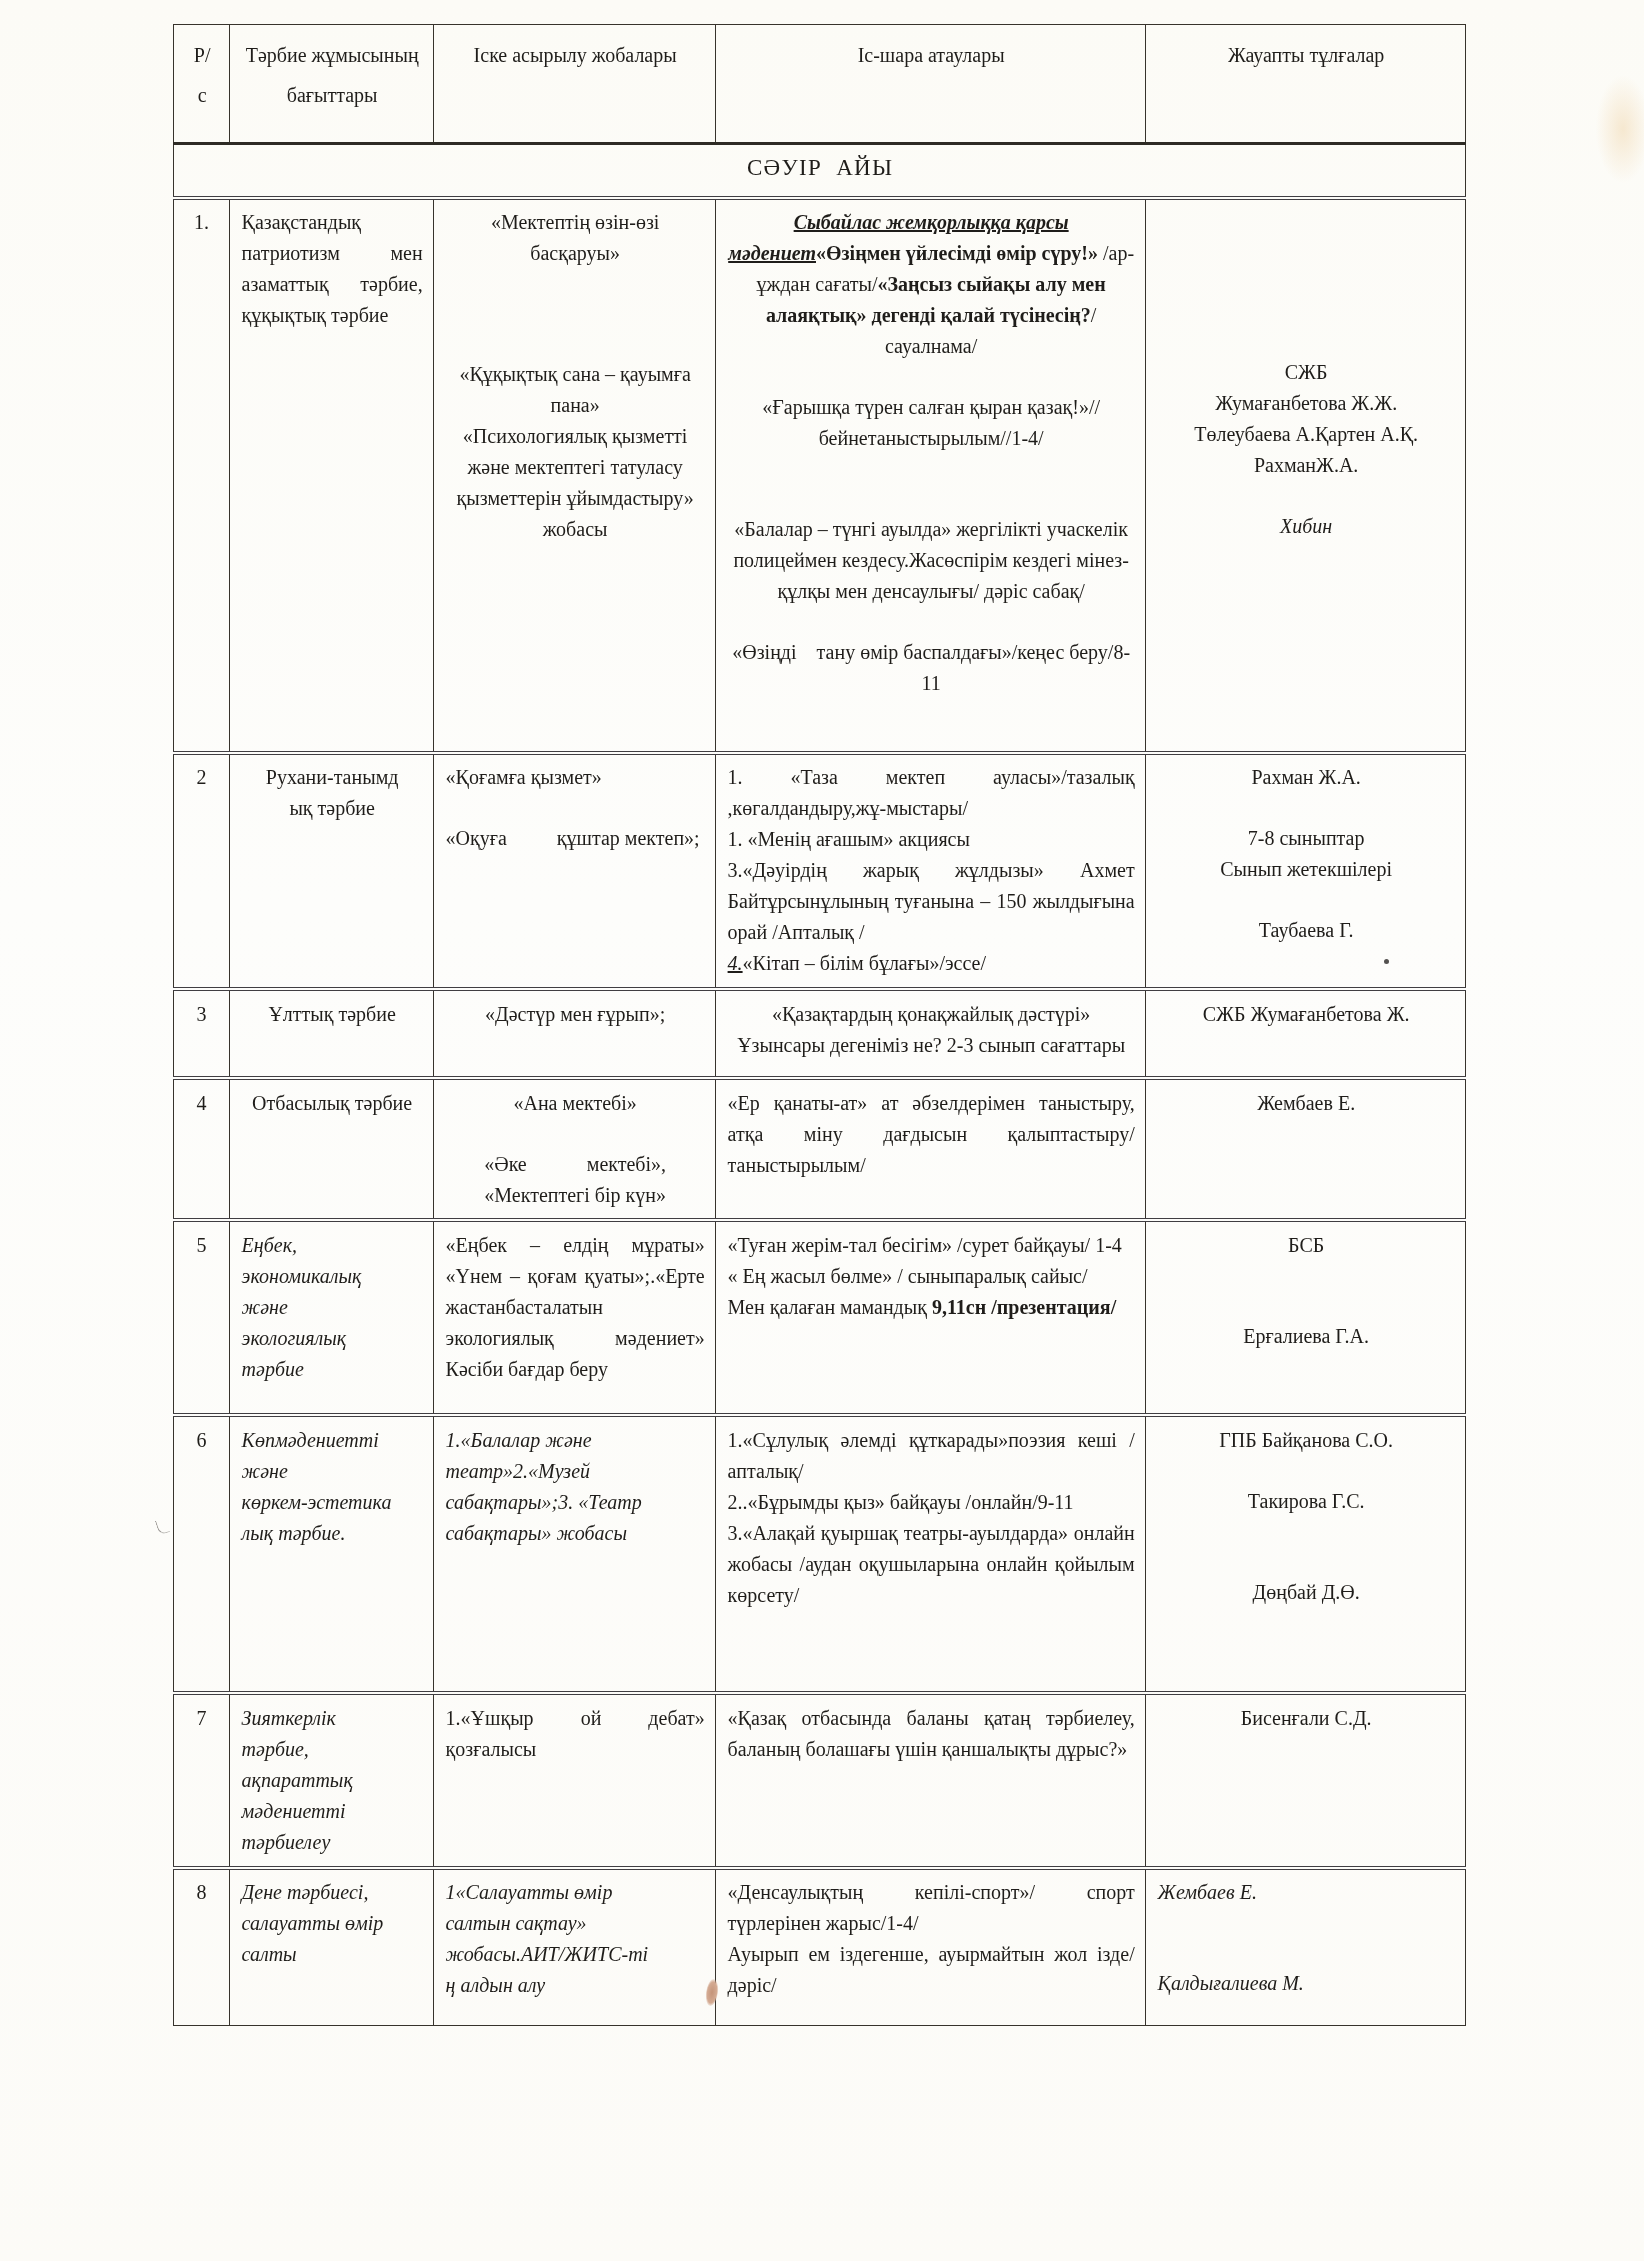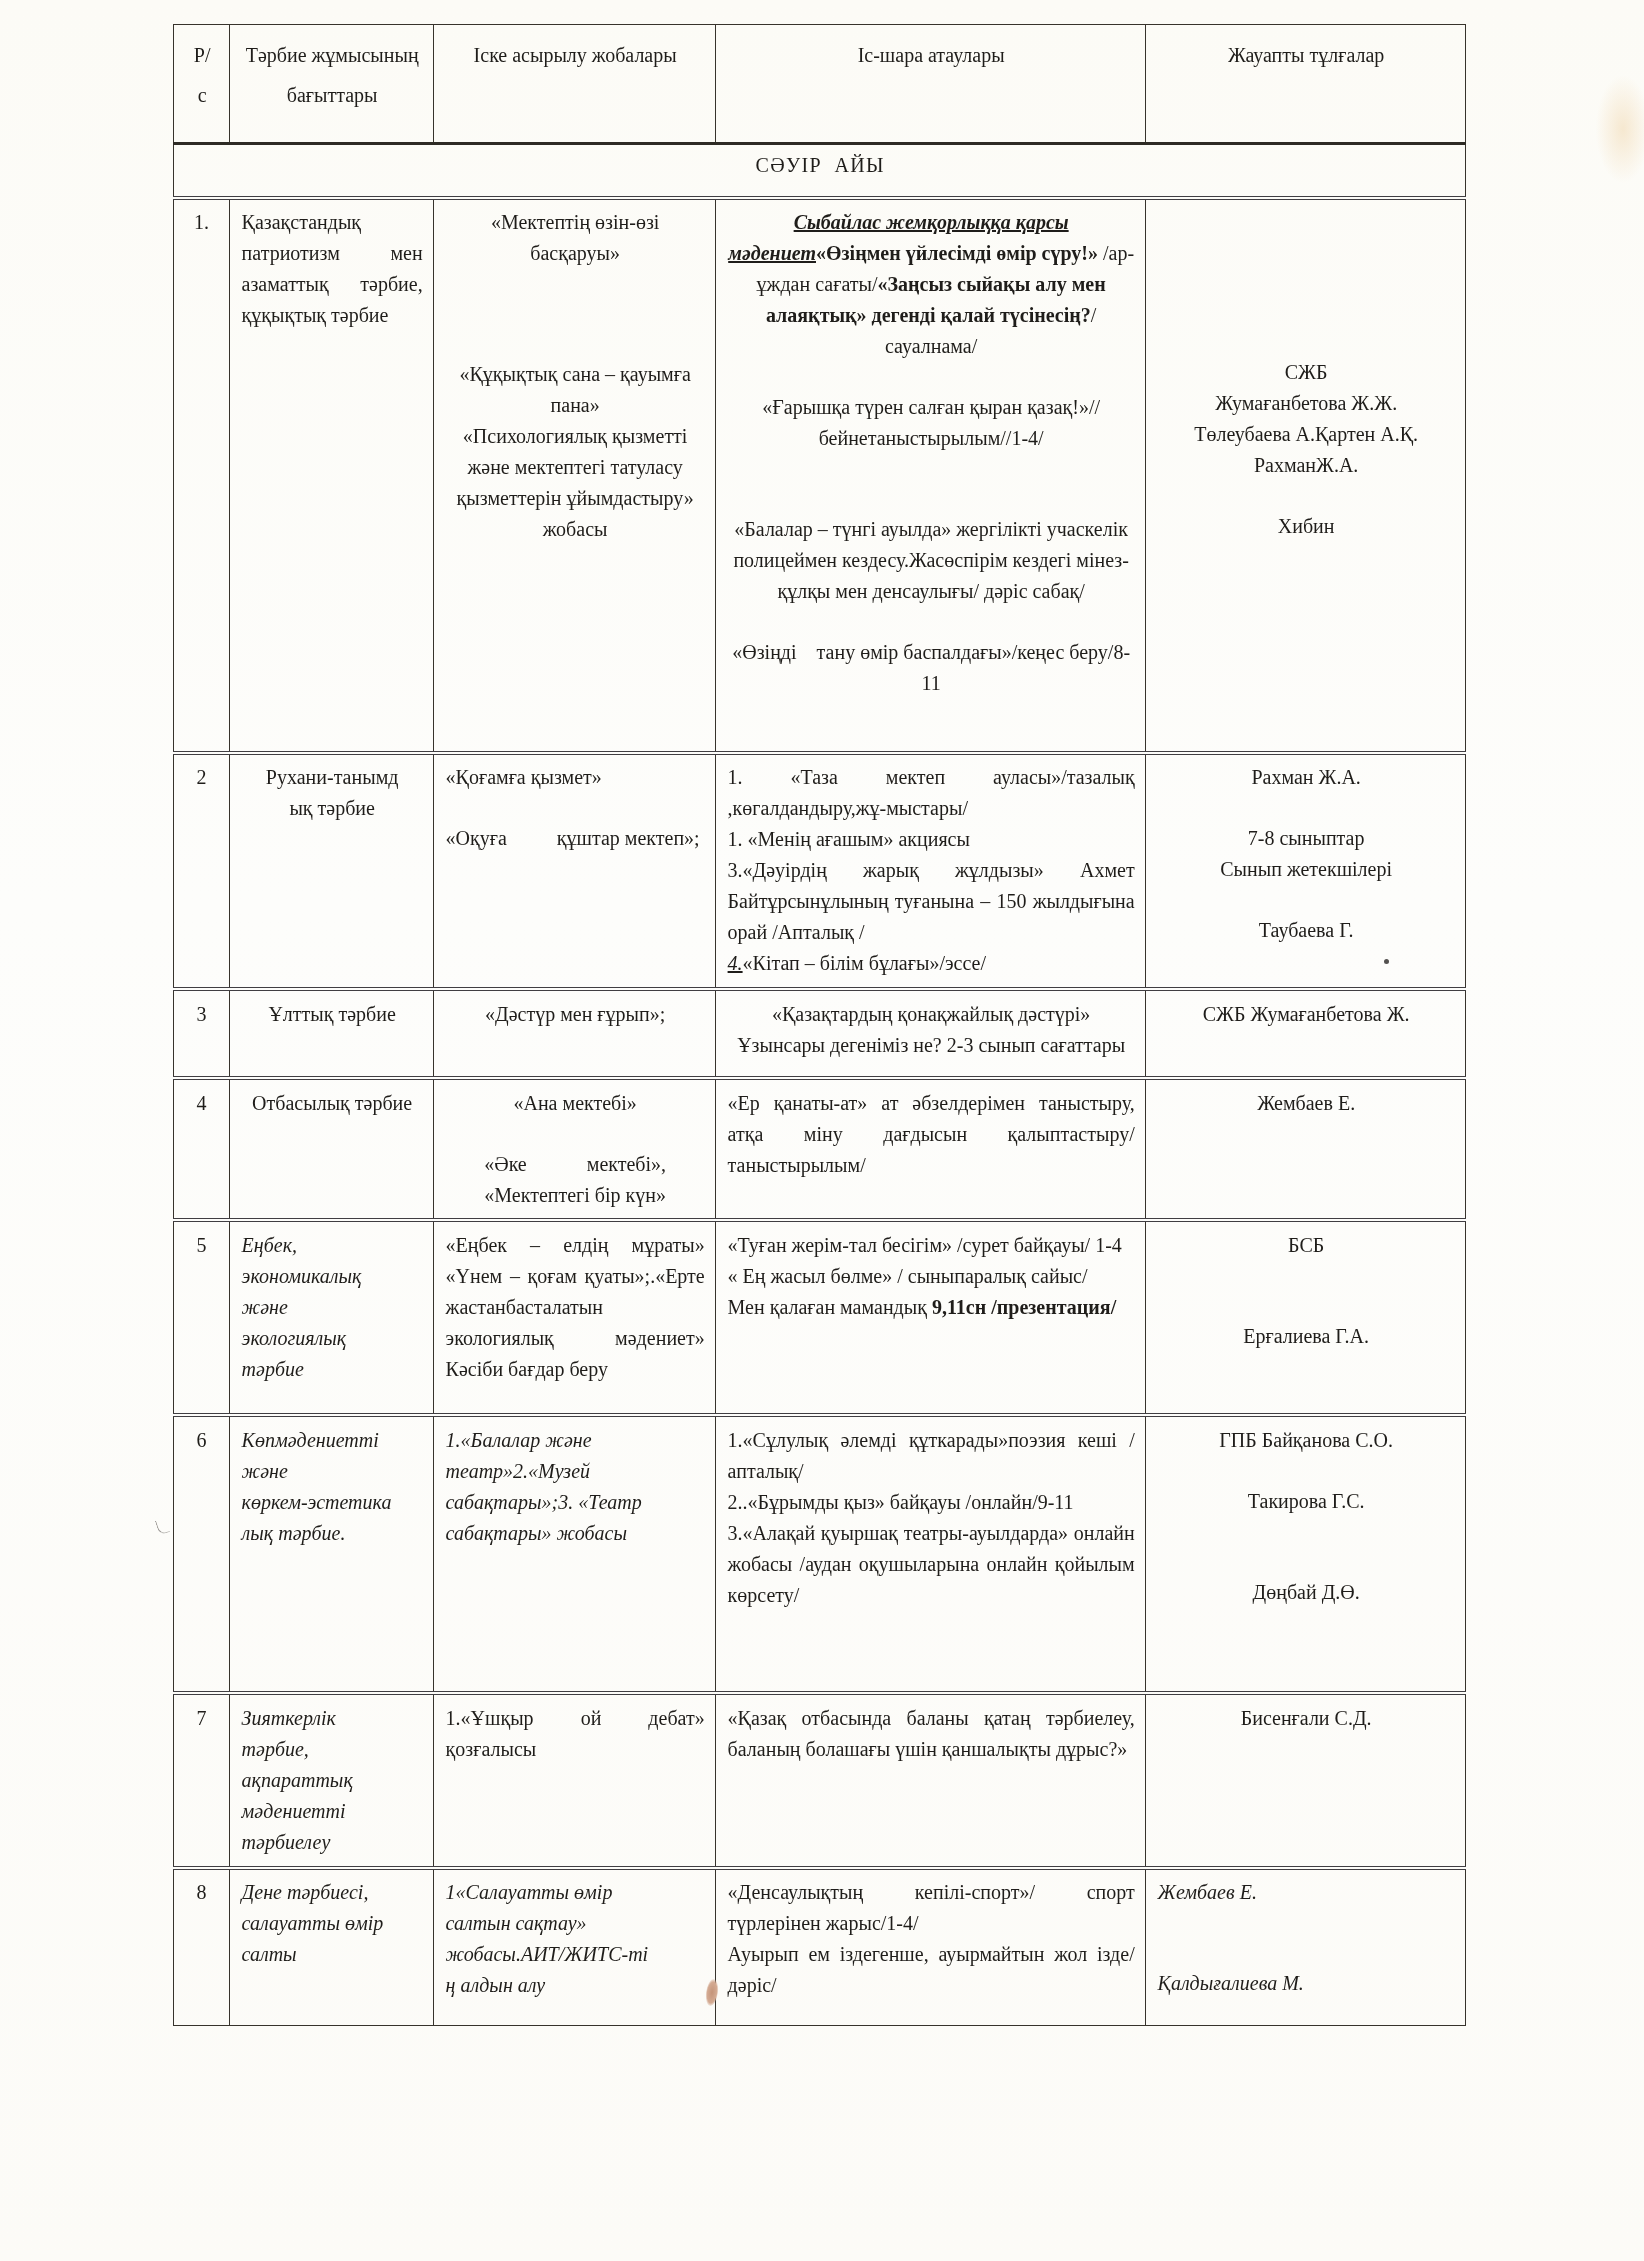--- a/index.html
+++ b/index.html
@@ -47,21 +47,21 @@
     height: 119px;
     text-align: center;
     line-height: 2.0;
     padding-top: 10.3px;
     font-weight: 400;
   }
   tr.month td {
     height: 54px;
     border-top: 3.2px solid #2e2b25;
     text-align: center;
-    font-size: 20px;
+    font-size: 23px;
     letter-spacing: 1.3px;
     padding-top: 5.2px;
   }
   tbody tr.data-row > td { border-top: 4.5px double #403e42; }
   tr.footer > td {
     border-top: 4.5px double #403e42;
     border-bottom: 4.5px double #403e42;
     height: 71px;
   }
   tr.r1 td { height: 555px; }
@@ -132,21 +132,21 @@
         <tr class="month">
           <td colspan="5">СӘУІР&nbsp;&nbsp;АЙЫ</td>
         </tr>
         <tr class="data-row r1">
           <td class="num-cell">1.</td>
           <td class="al-justify">
             <p class="para">Қазақстандық патриотизм мен азаматтық тәрбие, құқықтық тәрбие</p>
           </td>
           <td class="al-left"><p class="para">«Мектептің өзін-өзі басқаруы»</p><p class="para" style="margin-top: 4.5em;">«Құқықтық сана – қауымға пана»</p><p class="para">«Психологиялық қызметті және мектептегі татуласу қызметтерін ұйымдастыру» жобасы</p></td>
           <td class="al-left"><p class="para"><span class="b i">Сыбайлас жемқорлыққа қарсы мәдениет</span><span class="b ">«Өзіңмен үйлесімді өмір сүру!»</span><span> /ар-ұждан сағаты/</span><span class="b ">«Заңсыз сыйақы алу мен алаяқтық» дегенді қалай түсінесің?</span><span>/ сауалнама/</span></p><p class="para" style="margin-top: 1.5em;">«Ғарышқа түрен салған қыран қазақ!»// бейнетаныстырылым//1-4/</p><p class="para" style="margin-top: 3em;">«Балалар – түнгі ауылда» жергілікті учаскелік полицеймен кездесу.Жасөспірім кездегі мінез-құлқы мен денсаулығы/ дәріс сабақ/</p><p class="para" style="margin-top: 1.5em;">«Өзіңді&nbsp;&nbsp;&nbsp; тану өмір баспалдағы»/кеңес беру/8-11</p></td>
-          <td class="al-left"><p class="para" style="margin-top: 7.5em;">СЖБ</p><p class="para">Жумағанбетова Ж.Ж.</p><p class="para">Төлеубаева А.Қартен А.Қ.</p><p class="para">РахманЖ.А.</p><p class="para" style="margin-top: 1.5em;">Хибин</p></td>
+          <td class="al-left"><p class="para" style="margin-top: 7.5em;">СЖБ</p><p class="para">Жумағанбетова Ж.Ж.</p><p class="para">Төлеубаева А.Қартен А.Қ.</p><p class="para">РахманЖ.А.</p><p class="para" style="margin-top: 1.5em; font-style: italic;">Хибин</p></td>
         </tr>
         <tr class="data-row r2">
           <td class="num-cell">2</td>
           <td class="al-left"><p class="para">Рухани-танымд
 ық тәрбие</p></td>
           <td class="al-justify">
             <p class="para">«Қоғамға қызмет»</p>
             <p class="para" style="margin-top: 1.5em;">«Оқуға&nbsp;&nbsp;&nbsp;&nbsp;&nbsp;&nbsp;&nbsp;&nbsp;&nbsp;&nbsp;құштар мектеп»;</p>
           </td>
           <td class="al-justify">

